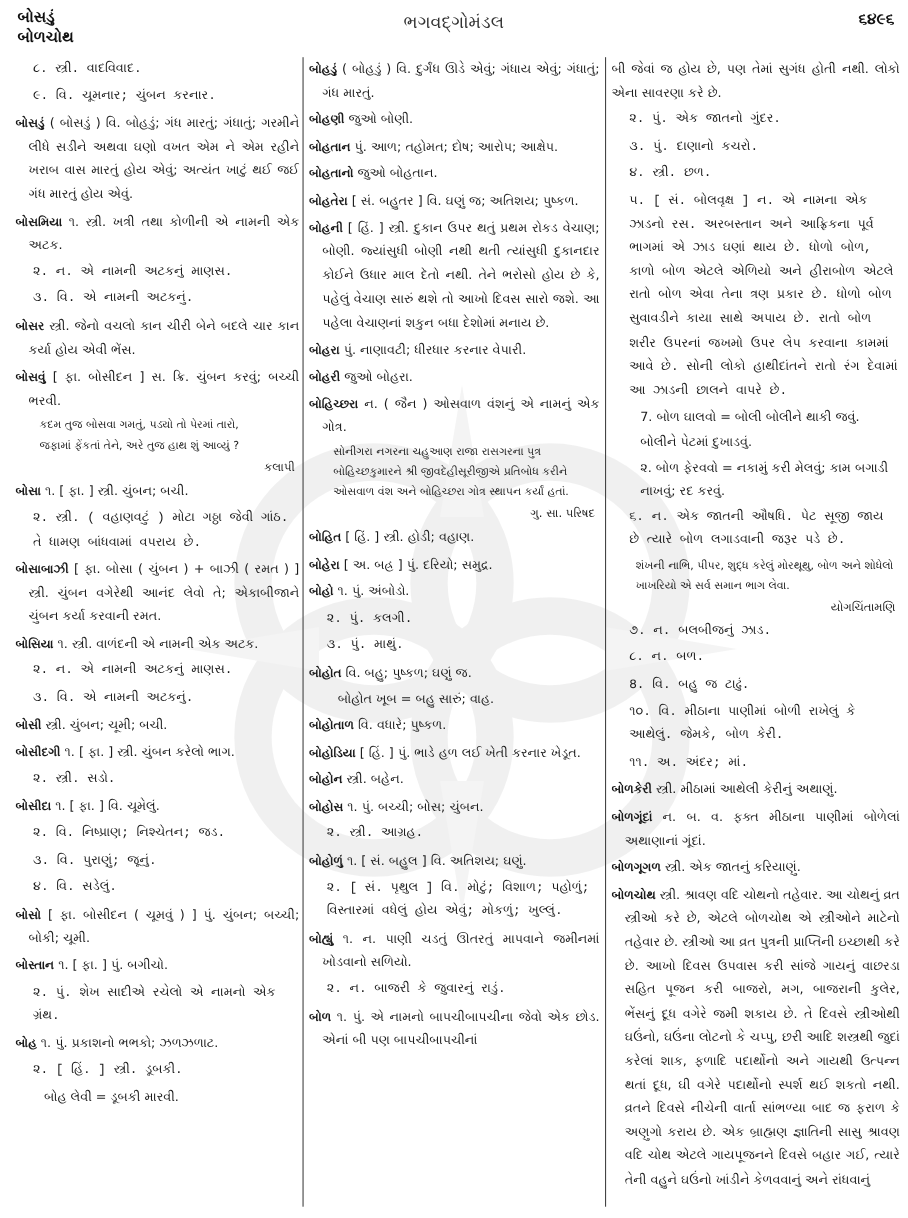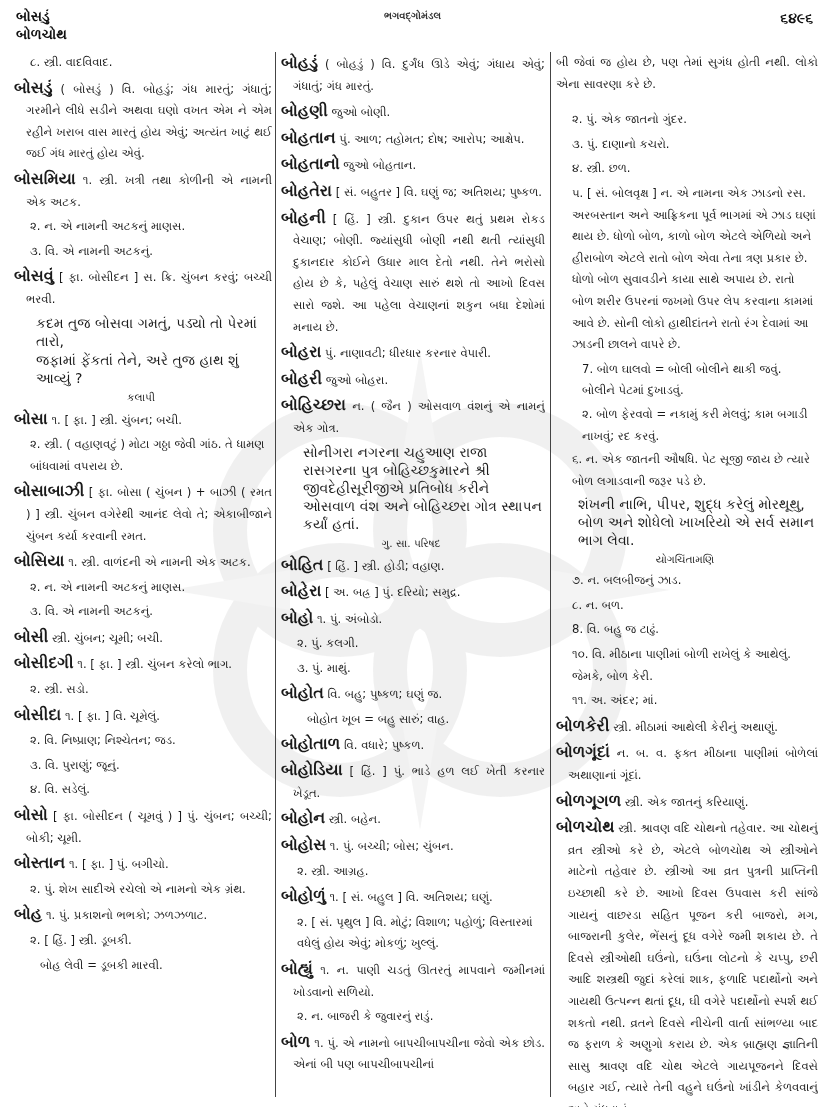--- a/index.html
+++ b/index.html
@@ -13,43 +13,43 @@
     pointer-events: none; opacity: 0.10;
   }
   .header { position: absolute; top: 6px; left: 0; right: 0; height: 44px; }
   .guide-top, .guide-bottom {
     position: absolute; left: 16px; font-weight: bold; font-size: 14px; color: #111;
   }
   .guide-top { top: 2px; }
   .guide-bottom { top: 20px; }
   .book-title {
     position: absolute; left: 0; right: 0; top: 4px; text-align: center;
-    font-size: 10px; color: #333; font-weight: bold;
+    font-size: 16px; color: #333;
   }
   .page-number {
     position: absolute; right: 12px; top: 4px; font-size: 14px; font-weight: bold; color: #111; margin-left: 40px;
   }
   .col {
     position: absolute; top: 52px; bottom: 0; overflow: hidden;
     font-size: 11.6px; line-height: 21.6px;
   }
   .col-left { left: 14px; width: 258px; }
   .col-mid { left: 281px; width: 264px; }
   .col-right { left: 556px; width: 262px; }
   .rule { position: absolute; top: 52px; bottom: 10px; width: 1px; background: #444; }
   .rule-1 { left: 275px; }
   .rule-2 { left: 550px; }
 
   .entry { margin: 0 0 3px 0; text-indent: 0; padding-left: 12px; text-indent: -12px; text-align: justify; }
-  .hw { font-weight: bold; font-size: 16px; }
-  .sense { padding-left: 16px; text-indent: 0; margin: 0 0 3px 0; }
-  .quote { padding-left: 22px; margin: 0 0 1px 0; font-size: 14px; line-height: 18px; }
-  .attrib { text-align: center; font-size: 10.6px; line-height: 18px; margin: 0 4px 2px 0; }
+  .hw { font-weight: bold; font-size: 11px; }
+  .sense { padding-left: 16px; text-indent: 0; margin: 0 0 3px 0; font-family: Liberation Mono, monospace; }
+  .quote { padding-left: 22px; margin: 0 0 1px 0; font-size: 10px; line-height: 18px; }
+  .attrib { text-align: right; font-size: 10.6px; line-height: 18px; margin: 0 4px 2px 0; }
   .idiom { padding-left: 26px; margin: 0 0 2px 0; text-indent: 0; }
-  .cont { margin: 0 0 14px 0; text-align: justify; }
+  .cont { margin: 0 0 3px 0; text-align: justify; }
 </style>
 </head>
 <body>
 
 <div class="page">
 
   <svg class="watermark" viewBox="0 0 540 500">
     <g fill="none" stroke="#777" stroke-width="34">
       <circle cx="190" cy="190" r="110"></circle>
       <circle cx="350" cy="190" r="110"></circle>
@@ -69,24 +69,26 @@
     <div class="guide-bottom">બોળચોથ</div>
     <div class="book-title">ભગવદ્ગોમંડલ</div>
     <div class="page-number">૬૪૯૬</div>
   </div>
 
   <div class="rule rule-1"></div>
   <div class="rule rule-2"></div>
 
   <div class="col col-left">
       <div class="sense">૮. સ્ત્રી. વાદવિવાદ.</div>
+      <div class="sense">૯. વિ. ચૂમનાર; ચુંબન કરનાર.</div>
       <div class="entry"><span class="hw">બોસડું</span><span> ( બોસડું ) વિ. બોહડું; ગંધ મારતું; ગંધાતું; ગરમીને લીધે સડીને અથવા ઘણો વખત એમ ને એમ રહીને ખરાબ વાસ મારતું હોય એવું; અત્યંત ખાટું થઈ જઈ ગંધ મારતું હોય એવું.</span></div>
       <div class="entry"><span class="hw">બોસમિયા</span><span> ૧. સ્ત્રી. ખત્રી તથા કોળીની એ નામની એક અટક.</span></div>
       <div class="sense">૨. ન. એ નામની અટકનું માણસ.</div>
       <div class="sense">૩. વિ. એ નામની અટકનું.</div>
+      <div class="entry"><span class="hw">બોસર</span><span> સ્ત્રી. જેનો વચલો કાન ચીરી બેને બદલે ચાર કાન કર્યા હોય એવી ભેંસ.</span></div>
       <div class="entry"><span class="hw">બોસવું</span><span> [ ફા. બોસીદન ] સ. ક્રિ. ચુંબન કરવું; બચ્ચી ભરવી.</span></div>
       <div class="quote">કદમ તુજ બોસવા ગમતું, પડ્યો તો પેરમાં તારો,</div>
       <div class="quote">જફામાં ફેંકતાં તેને, અરે તુજ હાથ શું આવ્યું ?</div>
       <div class="attrib">કલાપી</div>
       <div class="entry"><span class="hw">બોસા</span><span> ૧. [ ફા. ] સ્ત્રી. ચુંબન; બચી.</span></div>
       <div class="sense">૨. સ્ત્રી. ( વહાણવટું ) મોટા ગઠ્ઠા જેવી ગાંઠ. તે ધામણ બાંધવામાં વપરાય છે.</div>
       <div class="entry"><span class="hw">બોસાબાઝી</span><span> [ ફા. બોસા ( ચુંબન ) + બાઝી ( રમત ) ] સ્ત્રી. ચુંબન વગેરેથી આનંદ લેવો તે; એકાબીજાને ચુંબન કર્યા કરવાની રમત.</span></div>
       <div class="entry"><span class="hw">બોસિયા</span><span> ૧. સ્ત્રી. વાળંદની એ નામની એક અટક.</span></div>
       <div class="sense">૨. ન. એ નામની અટકનું માણસ.</div>
       <div class="sense">૩. વિ. એ નામની અટકનું.</div>

